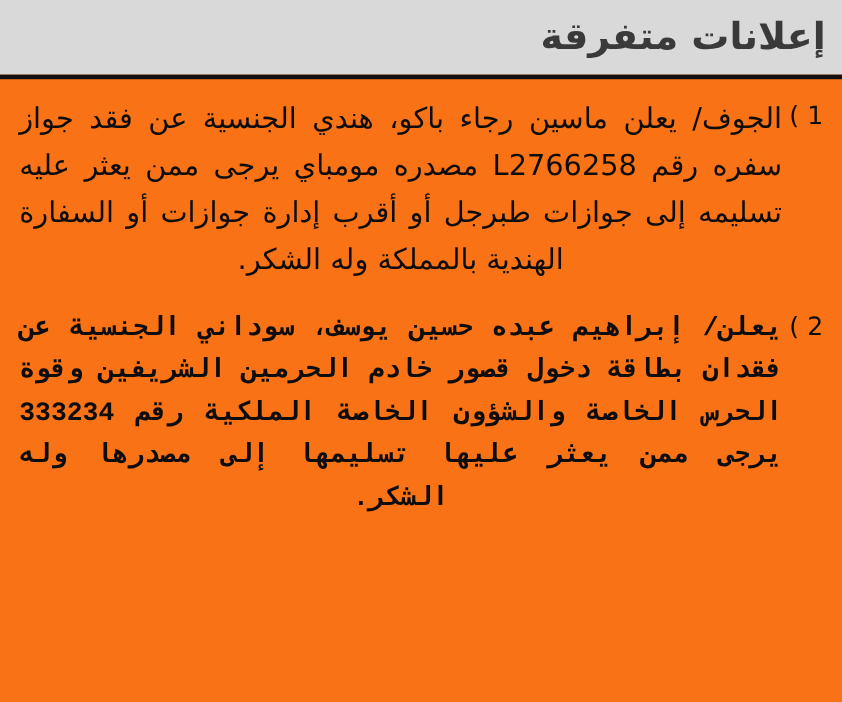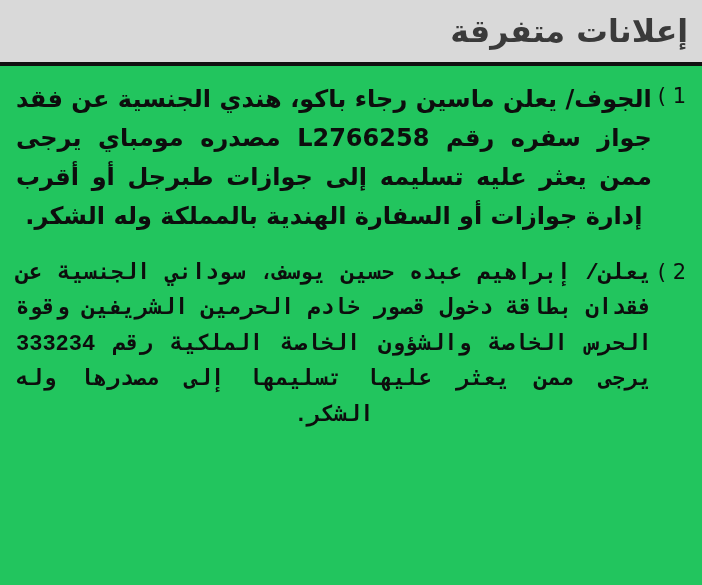--- a/index.html
+++ b/index.html
@@ -11,21 +11,21 @@
     height: 585px;
     background: #ffffff;
     font-family: "DejaVu Sans", "Liberation Sans", sans-serif;
     overflow: hidden;
   }
   .page {
     position: relative;
     width: 702px;
     height: 585px;
     box-sizing: border-box;
-    background: #22c55e;
+    background: #f97316;
   }
   
   .header-band {
     position: relative;
     height: 62px;
     background: #d9d9d9;
     display: flex;
     align-items: center;
     justify-content: flex-start;
     padding: 0 14px;
@@ -75,21 +75,21 @@
     text-align-last: center;
     font-size: 23px;
     line-height: 1.62;
     color: #0d0d0d;
     direction: rtl;
     font-family: "DejaVu Sans", "Liberation Sans", sans-serif;
   }
   .notice-1 .notice-body {
     font-size: 24px;
     line-height: 1.62;
-    font-weight: bold;
+    font-weight: normal;
   }
   .notice-2 .notice-body {
     font-size: 22px;
     line-height: 1.62;
     font-weight: bold;
     font-family: Liberation Mono, monospace;
   }
   .notice-2 .notice-num {
     font-weight: normal;
   }

